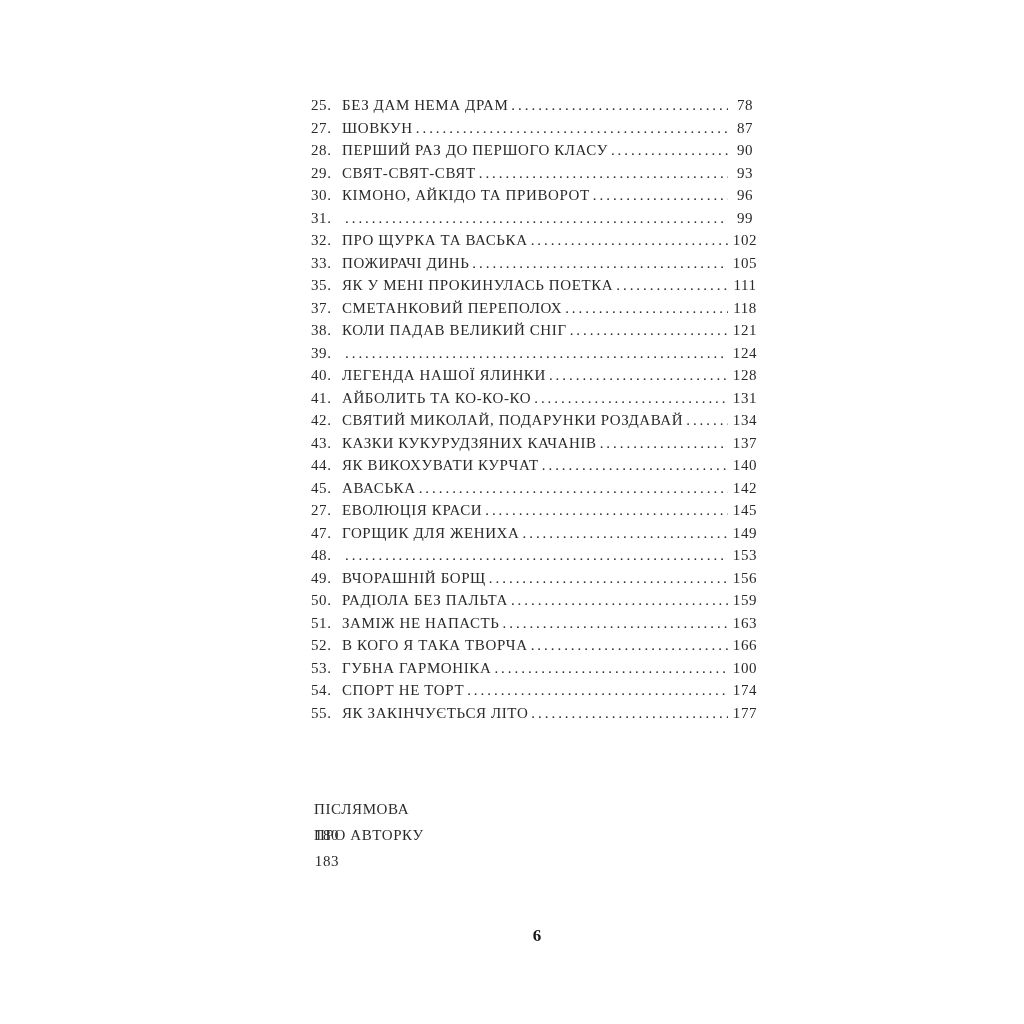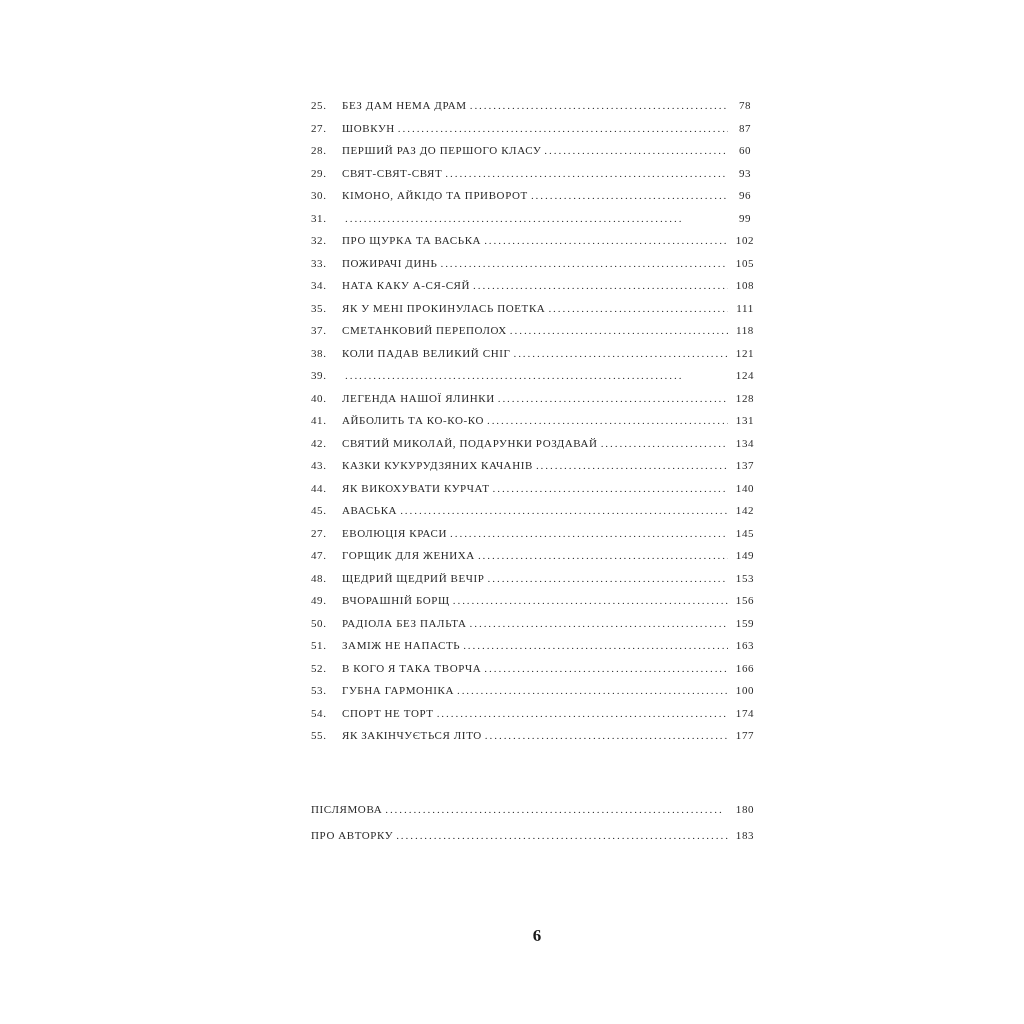--- a/index.html
+++ b/index.html
@@ -19,21 +19,21 @@
       position: absolute;
       left: 311px;
       top: 94px;
       width: 447px;
     }
     .toc-row {
       display: flex;
       align-items: baseline;
       height: 22.5px;
       line-height: 22.5px;
-      font-size: 11px;
+      font-size: 15px;
       letter-spacing: 0.6px;
       white-space: nowrap;
     }
     .toc-num {
       flex: 0 0 auto;
       width: 31px;
     }
     .toc-title {
       flex: 0 0 auto;
     }
@@ -55,20 +55,21 @@
     }
     .back-matter {
       position: absolute;
       left: 311px;
       top: 796px;
       width: 447px;
     }
     .back-matter .toc-row {
       height: 26px;
       line-height: 26px;
+      flex-direction: column;
     }
     .page-number {
       position: absolute;
       left: 0;
       width: 1074px;
       top: 926px;
       text-align: center;
       font-weight: bold;
       font-size: 17px;
       color: #1a1a1a;
@@ -87,21 +88,21 @@
   <div class="toc-row">
       <span class="toc-num">27.</span>
       <span class="toc-title">ШОВКУН</span>
       <span class="toc-dots"></span>
       <span class="toc-page">87</span>
     </div>
   <div class="toc-row">
       <span class="toc-num">28.</span>
       <span class="toc-title">ПЕРШИЙ РАЗ ДО ПЕРШОГО КЛАСУ</span>
       <span class="toc-dots"></span>
-      <span class="toc-page">60</span>
+      <span class="toc-page">90</span>
     </div>
   <div class="toc-row">
       <span class="toc-num">29.</span>
       <span class="toc-title">СВЯТ-СВЯТ-СВЯТ</span>
       <span class="toc-dots"></span>
       <span class="toc-page">93</span>
     </div>
   <div class="toc-row">
       <span class="toc-num">30.</span>
       <span class="toc-title">КІМОНО, АЙКІДО ТА ПРИВОРОТ</span>
@@ -119,26 +120,20 @@
       <span class="toc-dots"></span>
       <span class="toc-page">102</span>
     </div>
   <div class="toc-row">
       <span class="toc-num">33.</span>
       <span class="toc-title">ПОЖИРАЧІ ДИНЬ</span>
       <span class="toc-dots"></span>
       <span class="toc-page">105</span>
     </div>
   <div class="toc-row">
-      <span class="toc-num">34.</span>
-      <span class="toc-title">НАТА КАКУ А-СЯ-СЯЙ</span>
-      <span class="toc-dots"></span>
-      <span class="toc-page">108</span>
-    </div>
-  <div class="toc-row">
       <span class="toc-num">35.</span>
       <span class="toc-title">ЯК У МЕНІ ПРОКИНУЛАСЬ ПОЕТКА</span>
       <span class="toc-dots"></span>
       <span class="toc-page">111</span>
     </div>
   <div class="toc-row">
       <span class="toc-num">37.</span>
       <span class="toc-title">СМЕТАНКОВИЙ ПЕРЕПОЛОХ</span>
       <span class="toc-dots"></span>
       <span class="toc-page">118</span>
@@ -197,21 +192,20 @@
       <span class="toc-page">145</span>
     </div>
   <div class="toc-row">
       <span class="toc-num">47.</span>
       <span class="toc-title">ГОРЩИК ДЛЯ ЖЕНИХА</span>
       <span class="toc-dots"></span>
       <span class="toc-page">149</span>
     </div>
   <div class="toc-row">
       <span class="toc-num">48.</span>
-      <span class="toc-title">ЩЕДРИЙ ЩЕДРИЙ ВЕЧІР</span>
       <span class="toc-dots"></span>
       <span class="toc-page">153</span>
     </div>
   <div class="toc-row">
       <span class="toc-num">49.</span>
       <span class="toc-title">ВЧОРАШНІЙ БОРЩ</span>
       <span class="toc-dots"></span>
       <span class="toc-page">156</span>
     </div>
   <div class="toc-row">

